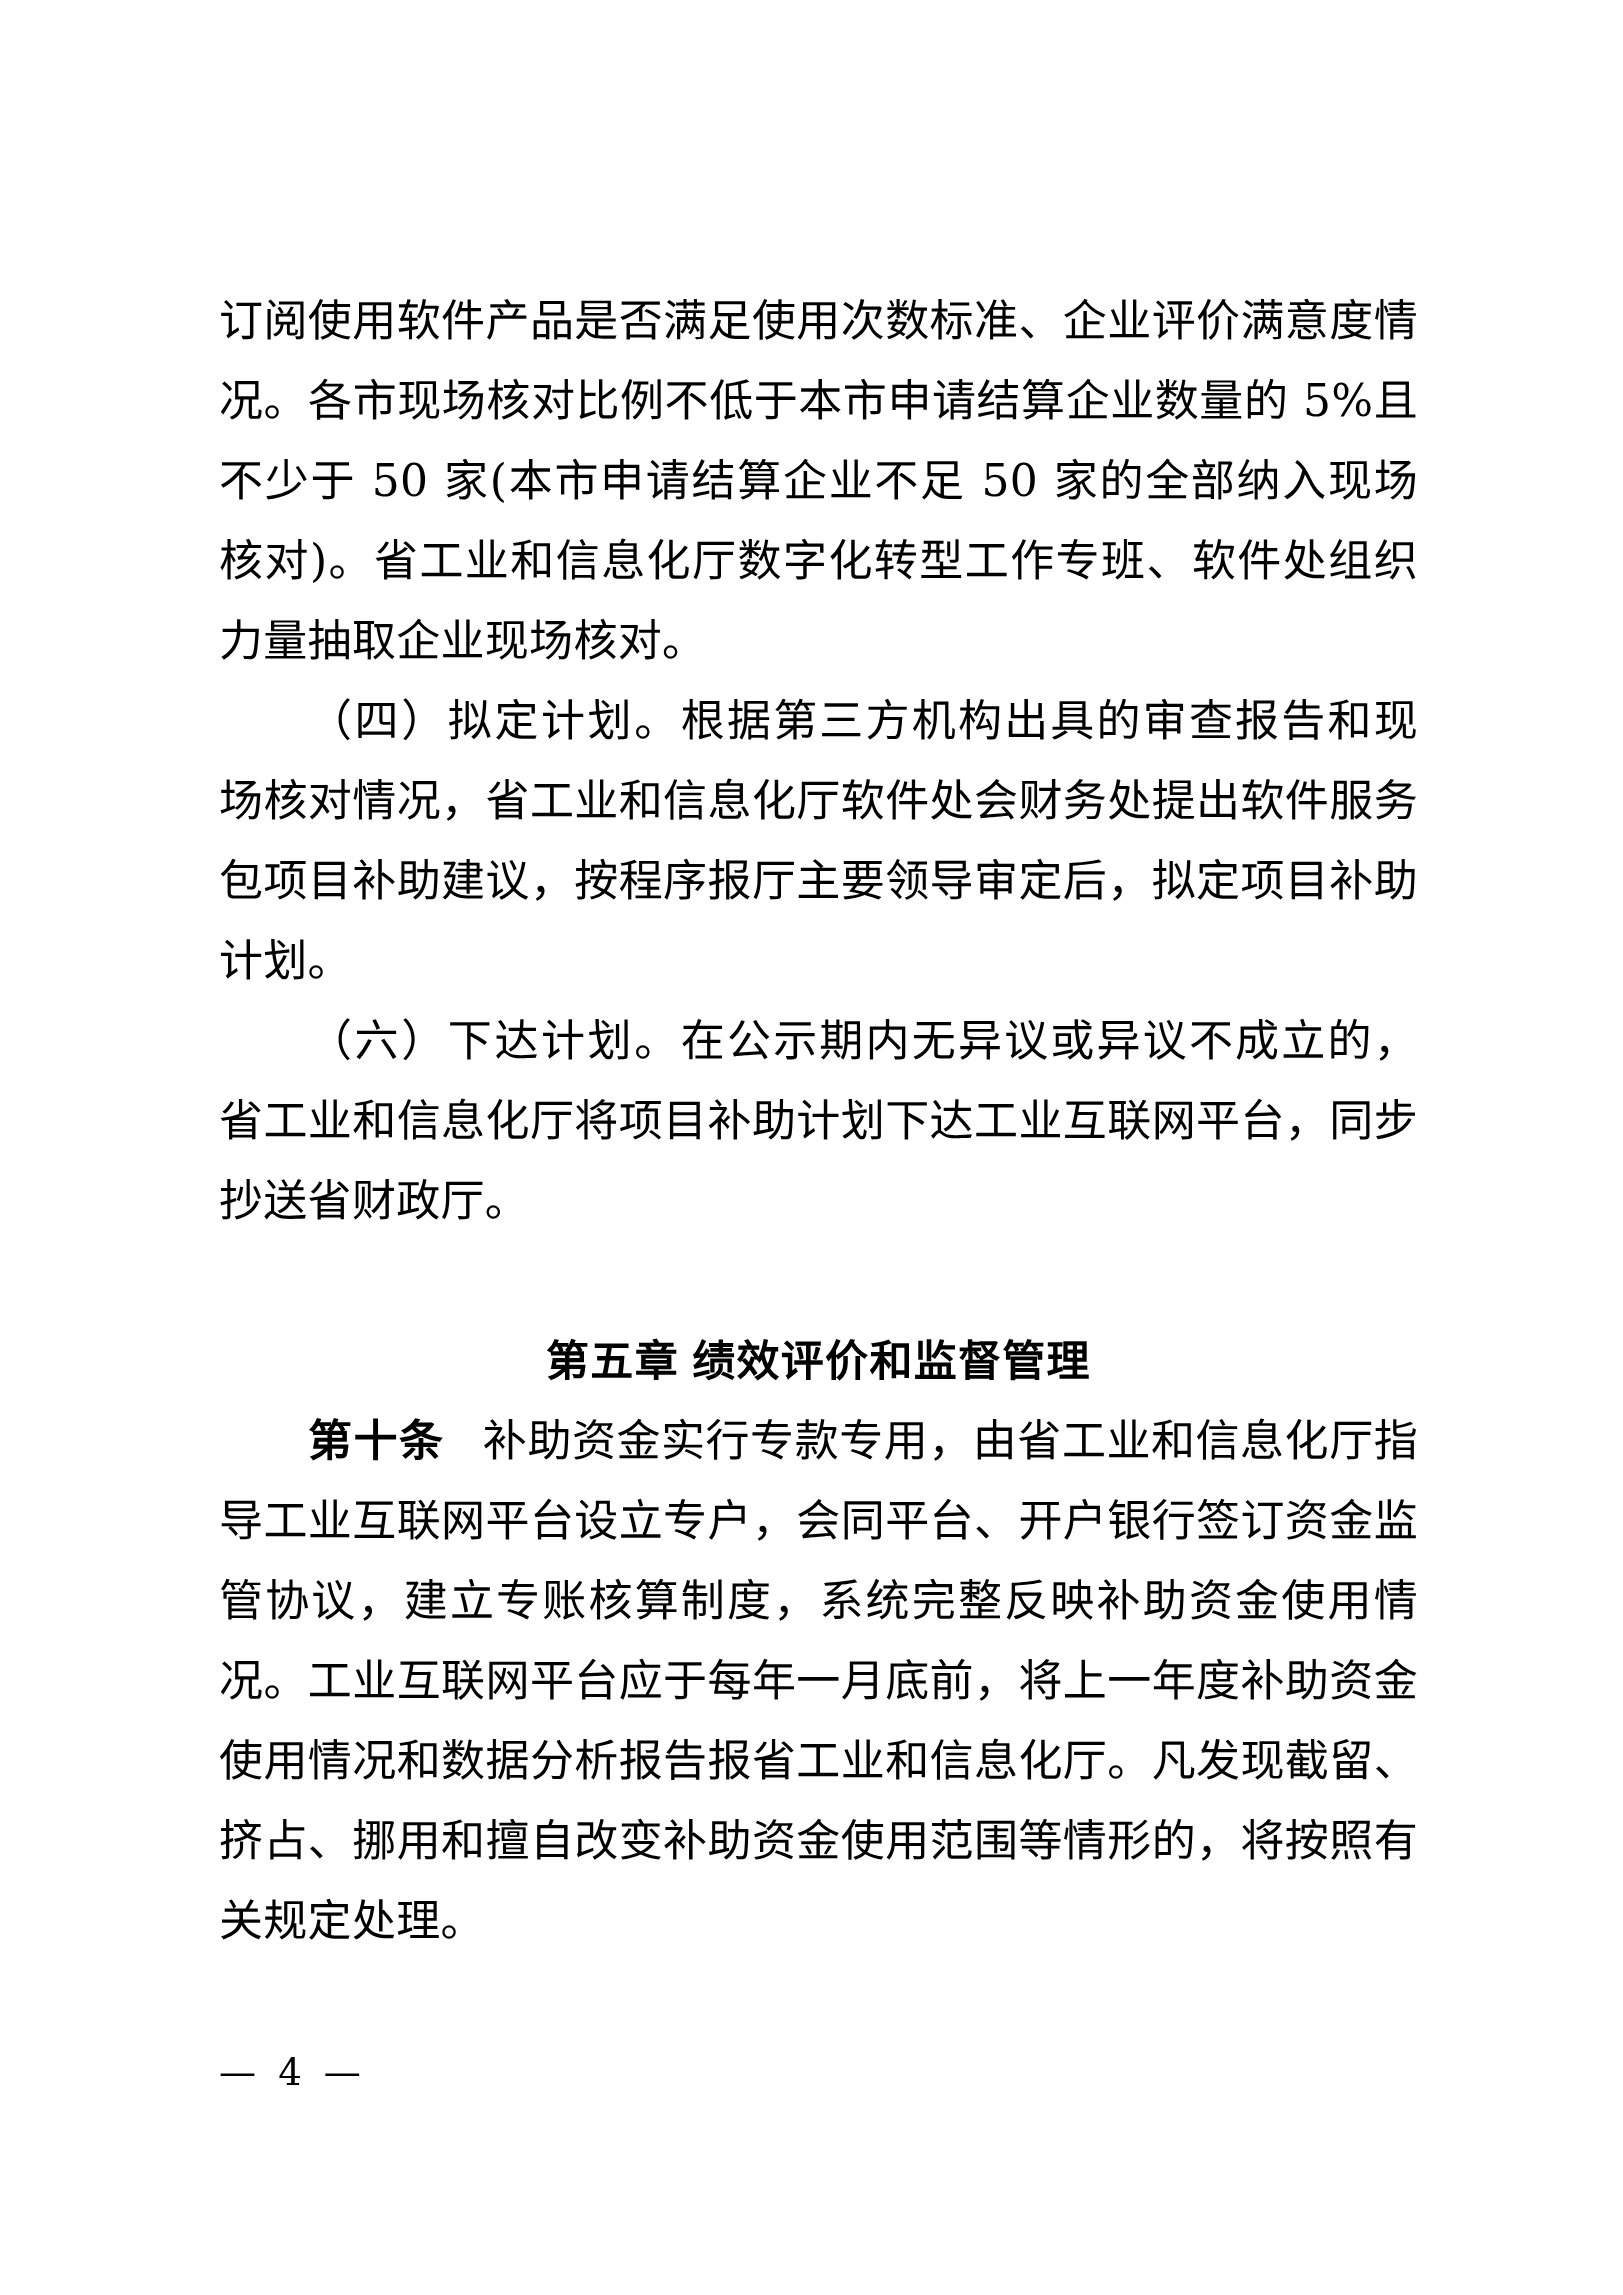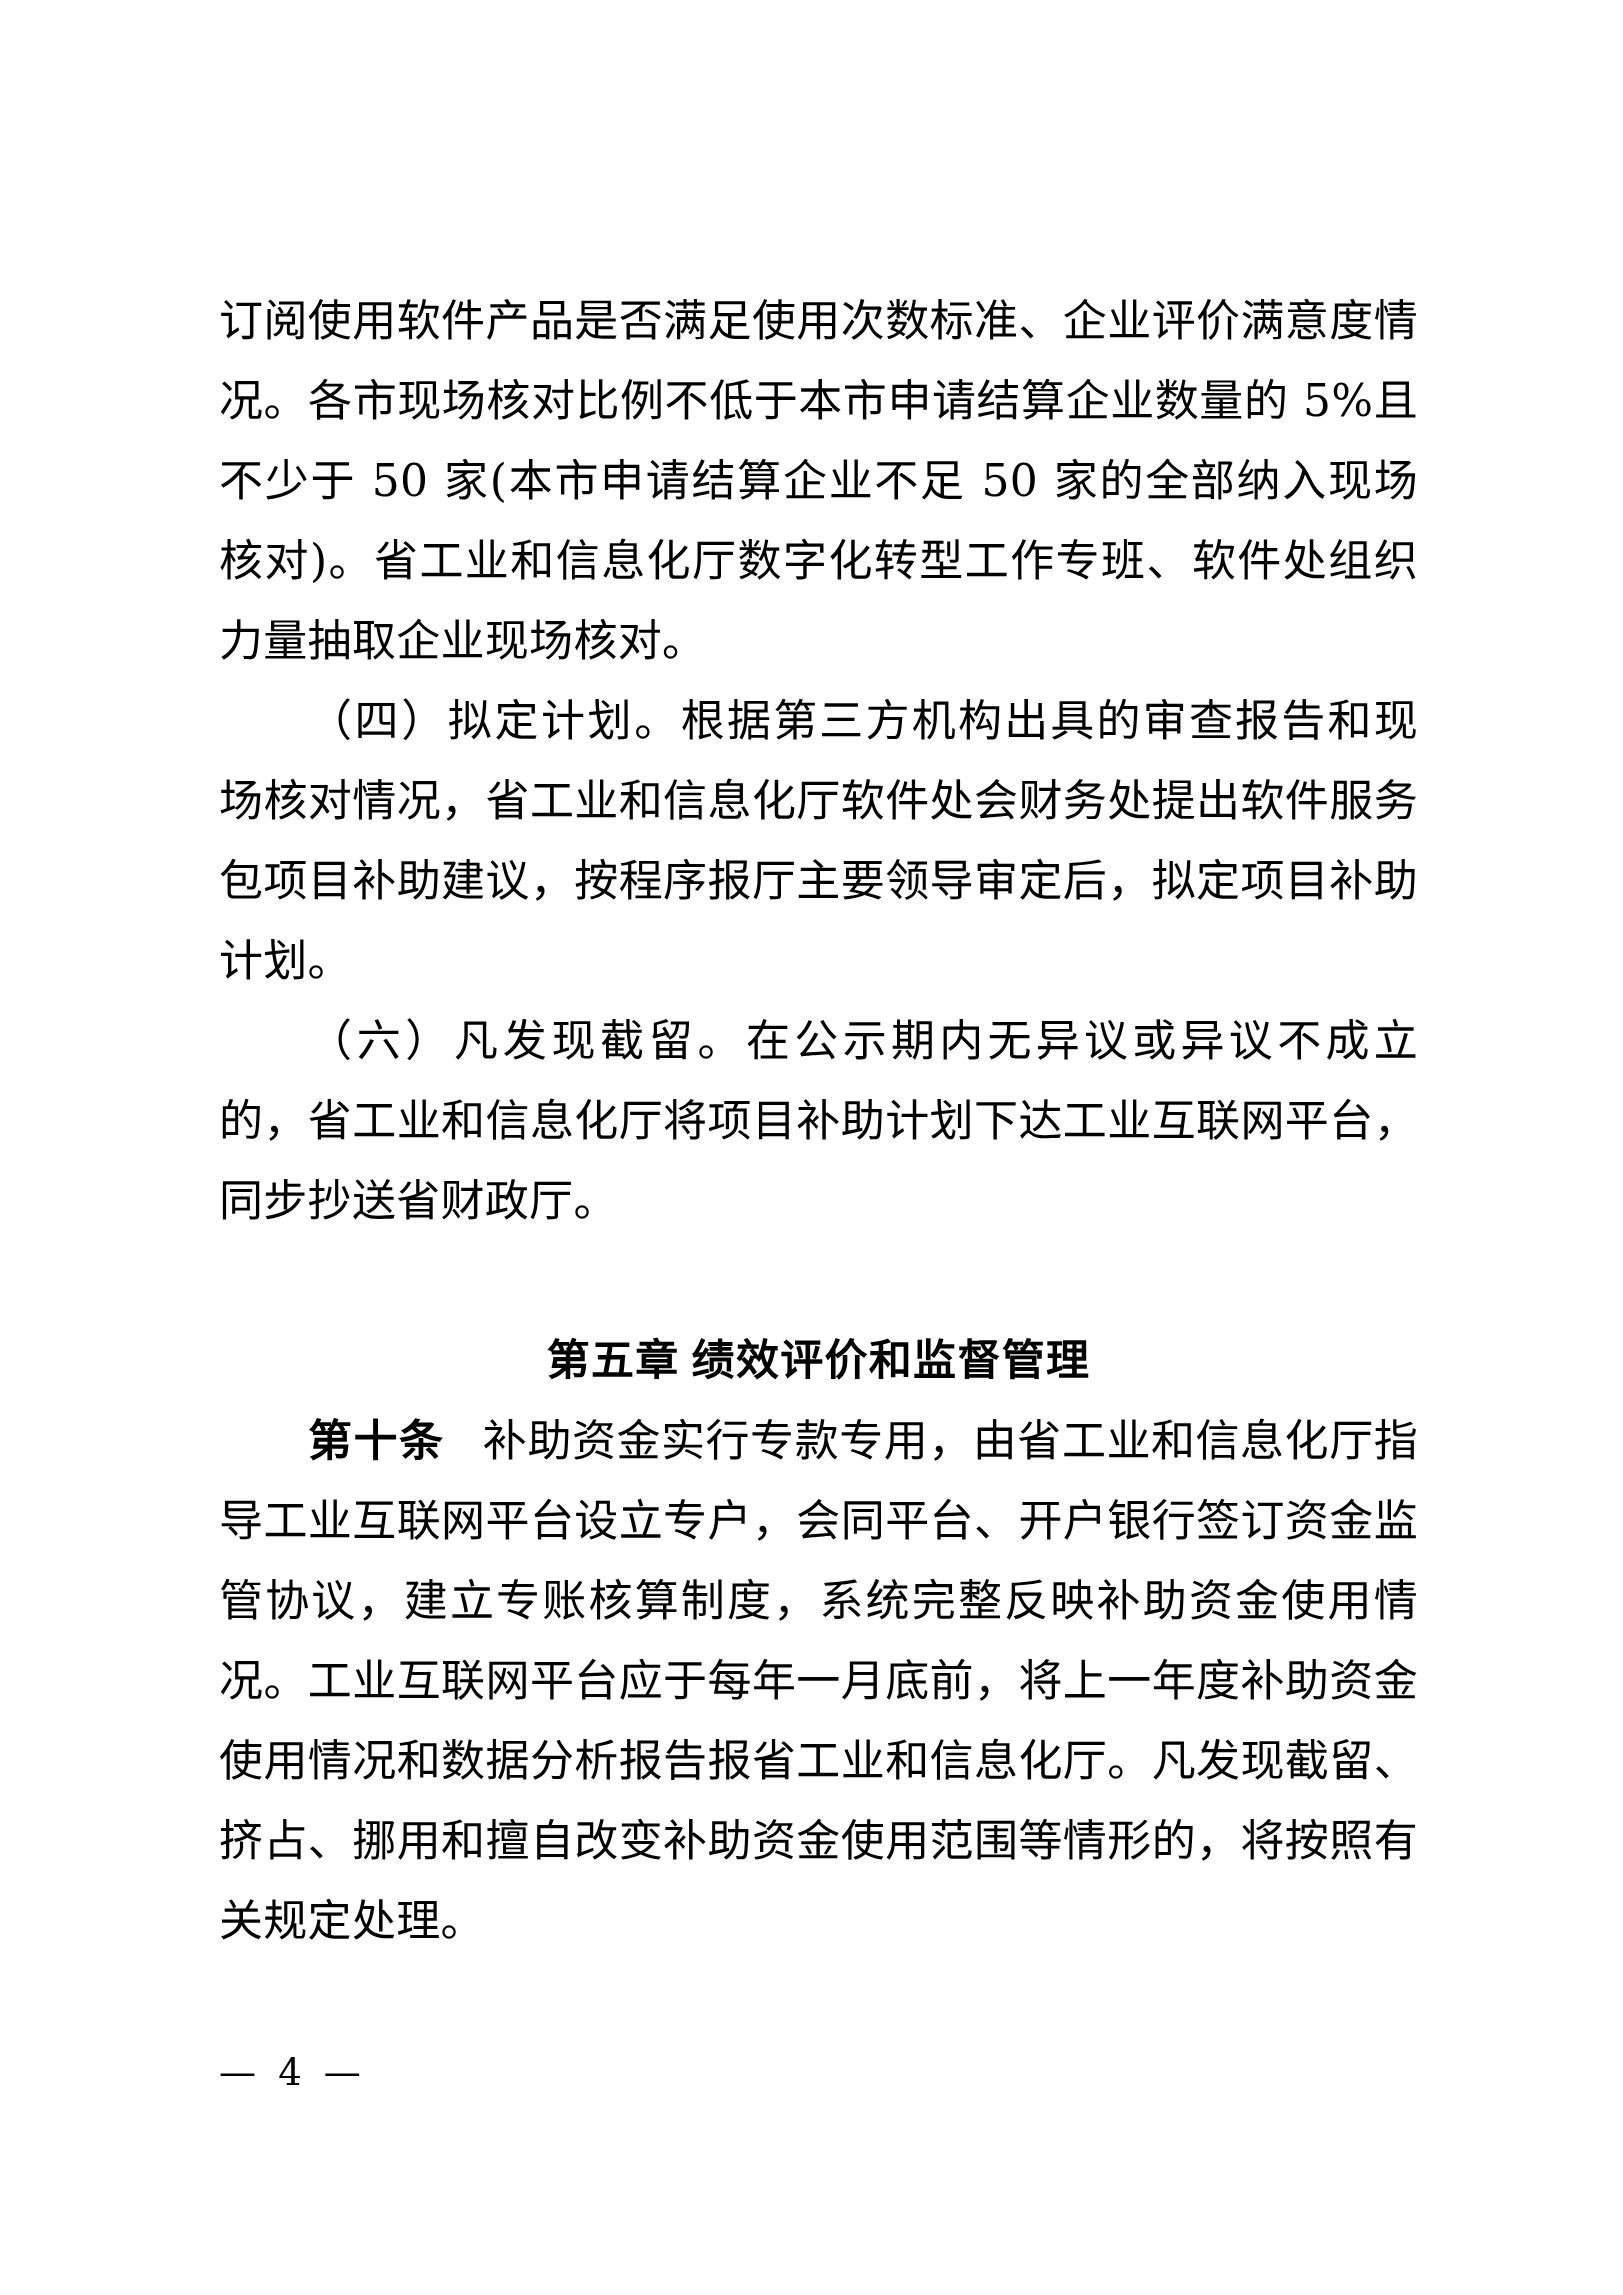--- a/index.html
+++ b/index.html
@@ -56,21 +56,21 @@
     font-weight: 700;
     letter-spacing: 1.3px;
   }
   .clause-gap {
     display: inline-block;
     width: 38px;
   }
 
   
   .chapter {
-    font-family: Liberation Serif, serif;
+    font-family: Liberation Sans, sans-serif;
     font-weight: 700;
     font-size: 43px;
     line-height: 80px;
     text-align: center;
     letter-spacing: 1.3px;
     margin: 0;
     color: #000000;
   }
 
   .spacer-line {
@@ -96,21 +96,21 @@
 
 <div class="page">
 
   <div class="content">
 
     <p class="para"><span>订阅使用软件产品是否满足使用次数标准、企业评价满意度情况。各市现场核对比例不低于本市申请结算企业数量的 5%且不少于 50 家(本市申请结算企业不足 50 家的全部纳入现场核对)。省工业和信息化厅数字化转型工作专班、软件处组织力量抽取企业现场核对。</span></p>
 
     <p class="para indent"><span class="runhead">（四）拟定计划。</span><span>根据第三方机构出具的审查报告和现场核对情况，省工业和信息化厅软件处会财务处提出软件服务包项目补助建议，按程序报厅主要领导审定后，拟定项目补助计划。</span></p>
 
 
-    <p class="para indent"><span class="runhead">（六）凡发现截留。</span><span>在公示期内无异议或异议不成立的，省工业和信息化厅将项目补助计划下达工业互联网平台，同步抄送省财政厅。</span></p>
+    <p class="para indent"><span class="runhead">（六）下达计划。</span><span>在公示期内无异议或异议不成立的，省工业和信息化厅将项目补助计划下达工业互联网平台，同步抄送省财政厅。</span></p>
 
 
     <div class="spacer-line"></div>
 
     <h2 class="chapter">第五章 绩效评价和监督管理</h2>
 
     <p class="para indent"><span class="clause-no">第十条</span><span class="clause-gap"></span><span>补助资金实行专款专用，由省工业和信息化厅指导工业互联网平台设立专户，会同平台、开户银行签订资金监管协议，建立专账核算制度，系统完整反映补助资金使用情况。工业互联网平台应于每年一月底前，将上一年度补助资金使用情况和数据分析报告报省工业和信息化厅。凡发现截留、挤占、挪用和擅自改变补助资金使用范围等情形的，将按照有关规定处理。</span></p>
 
   </div>
 

